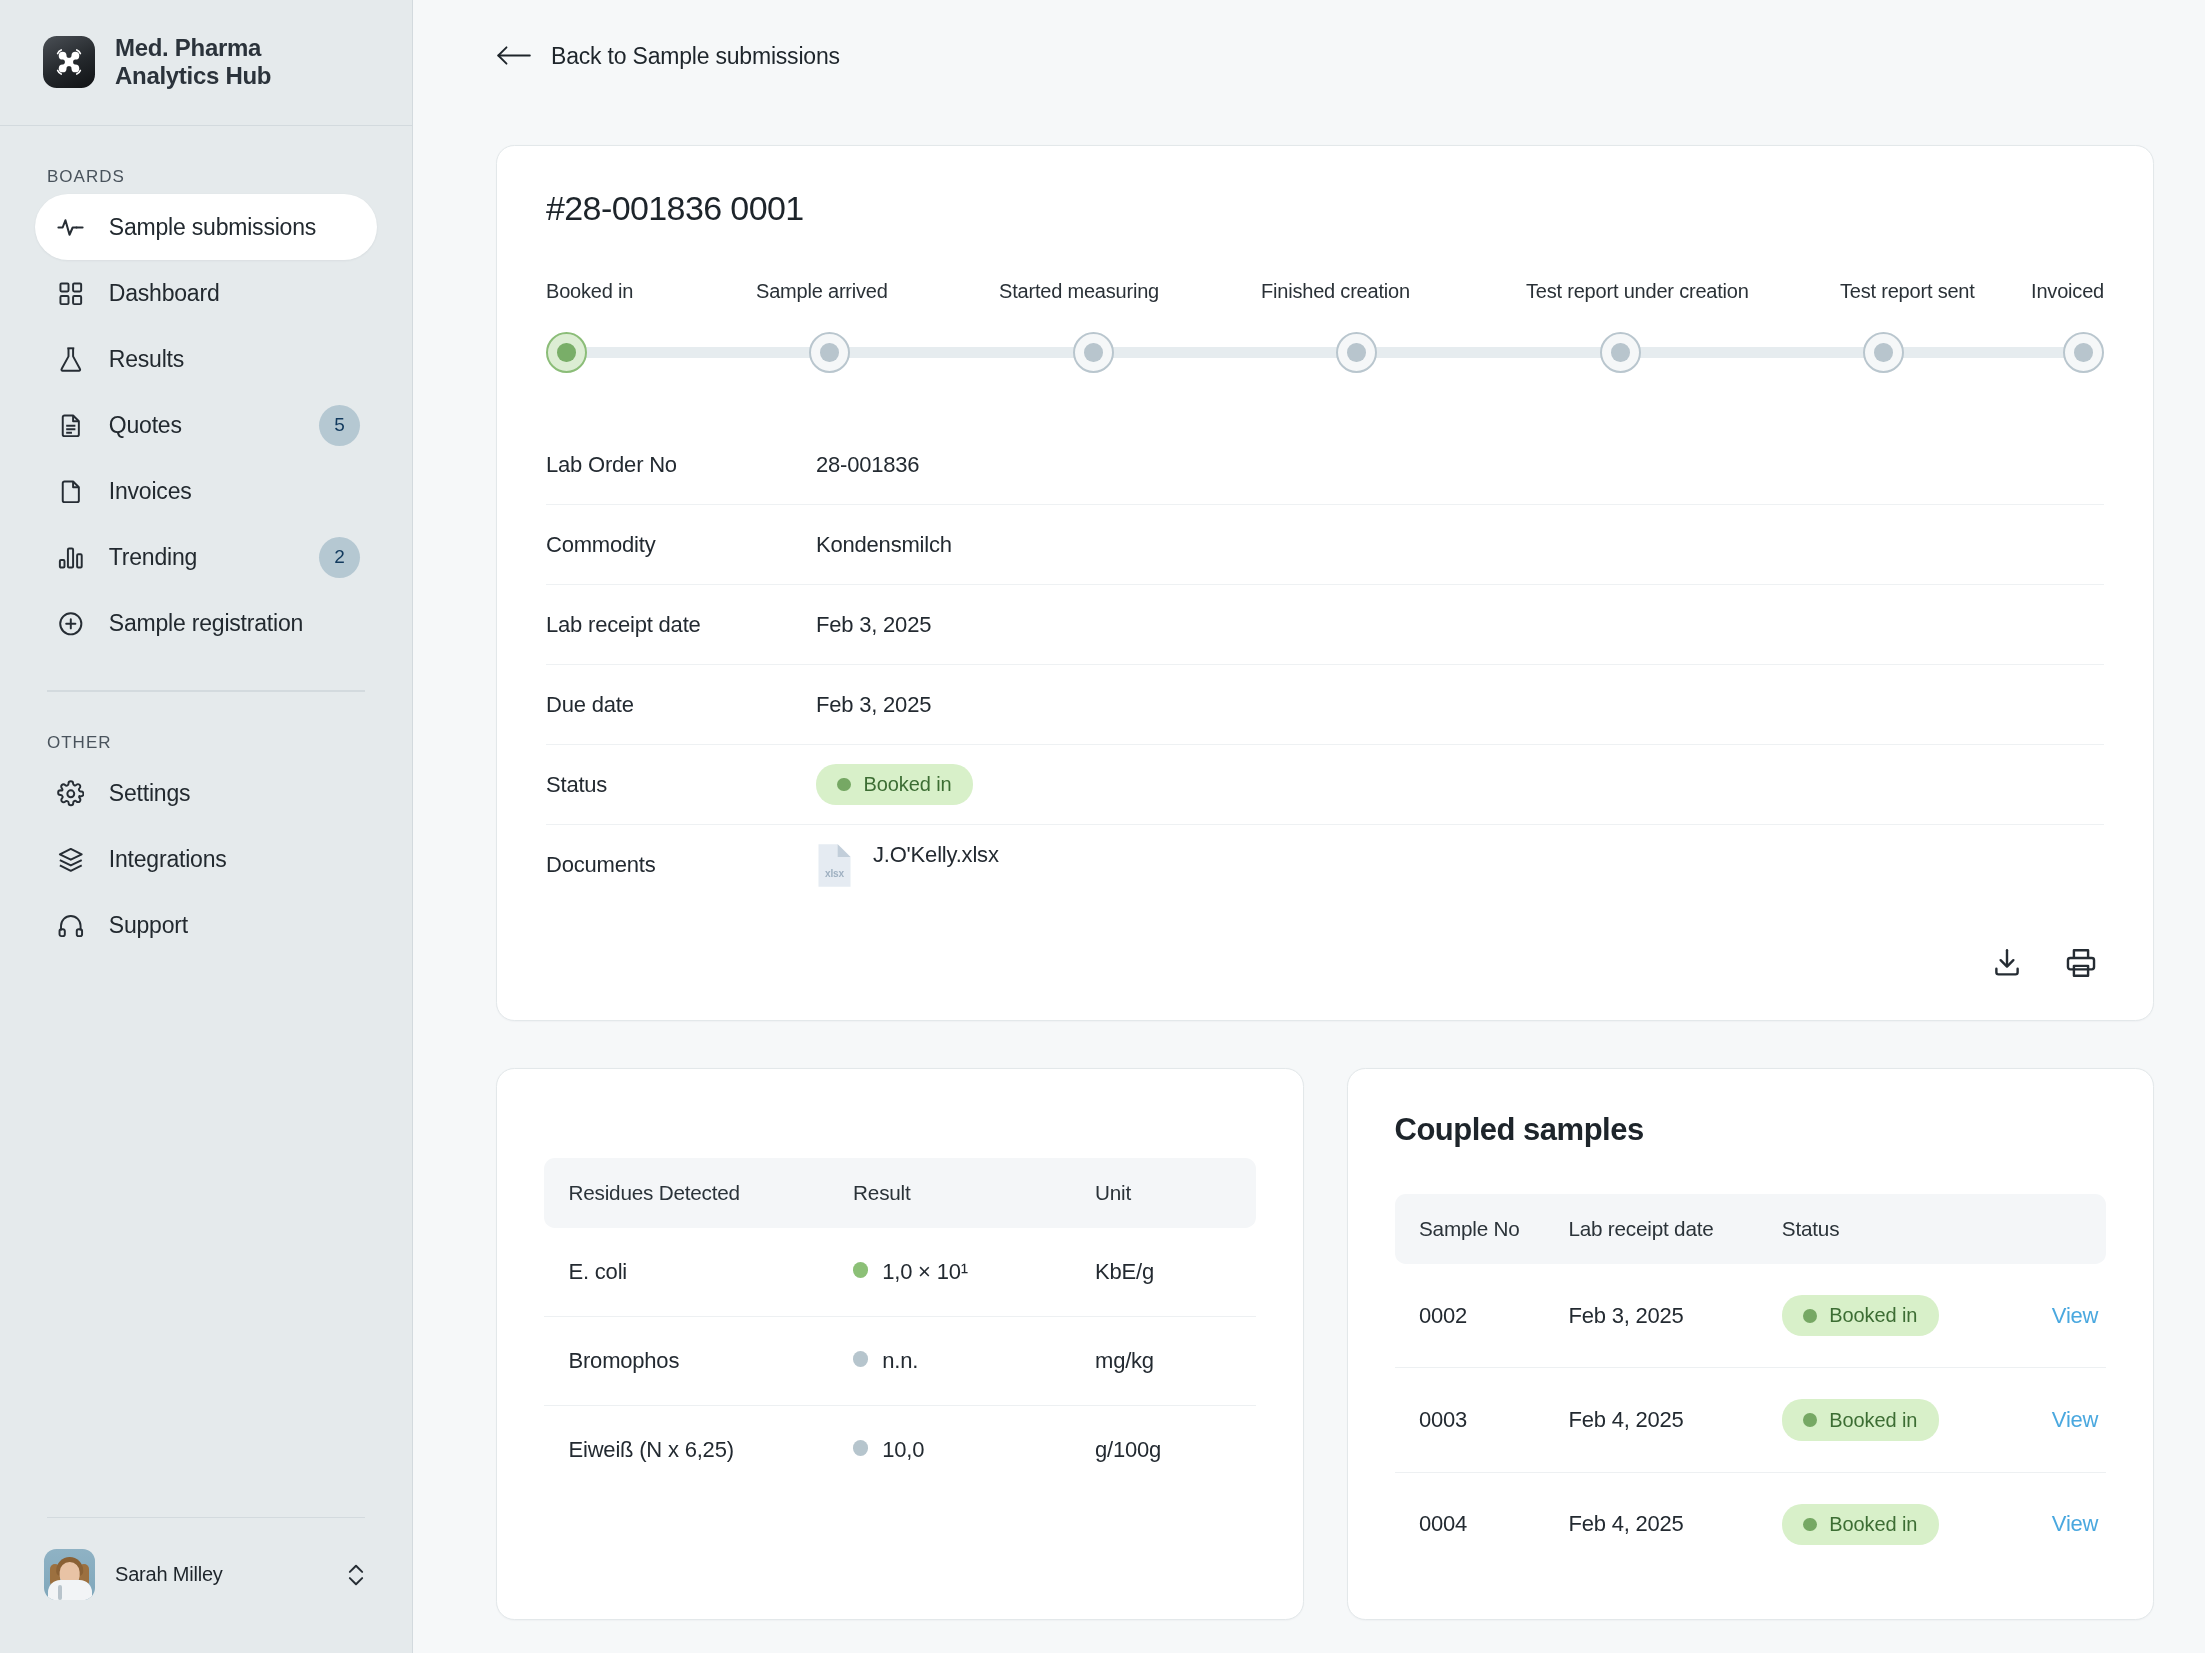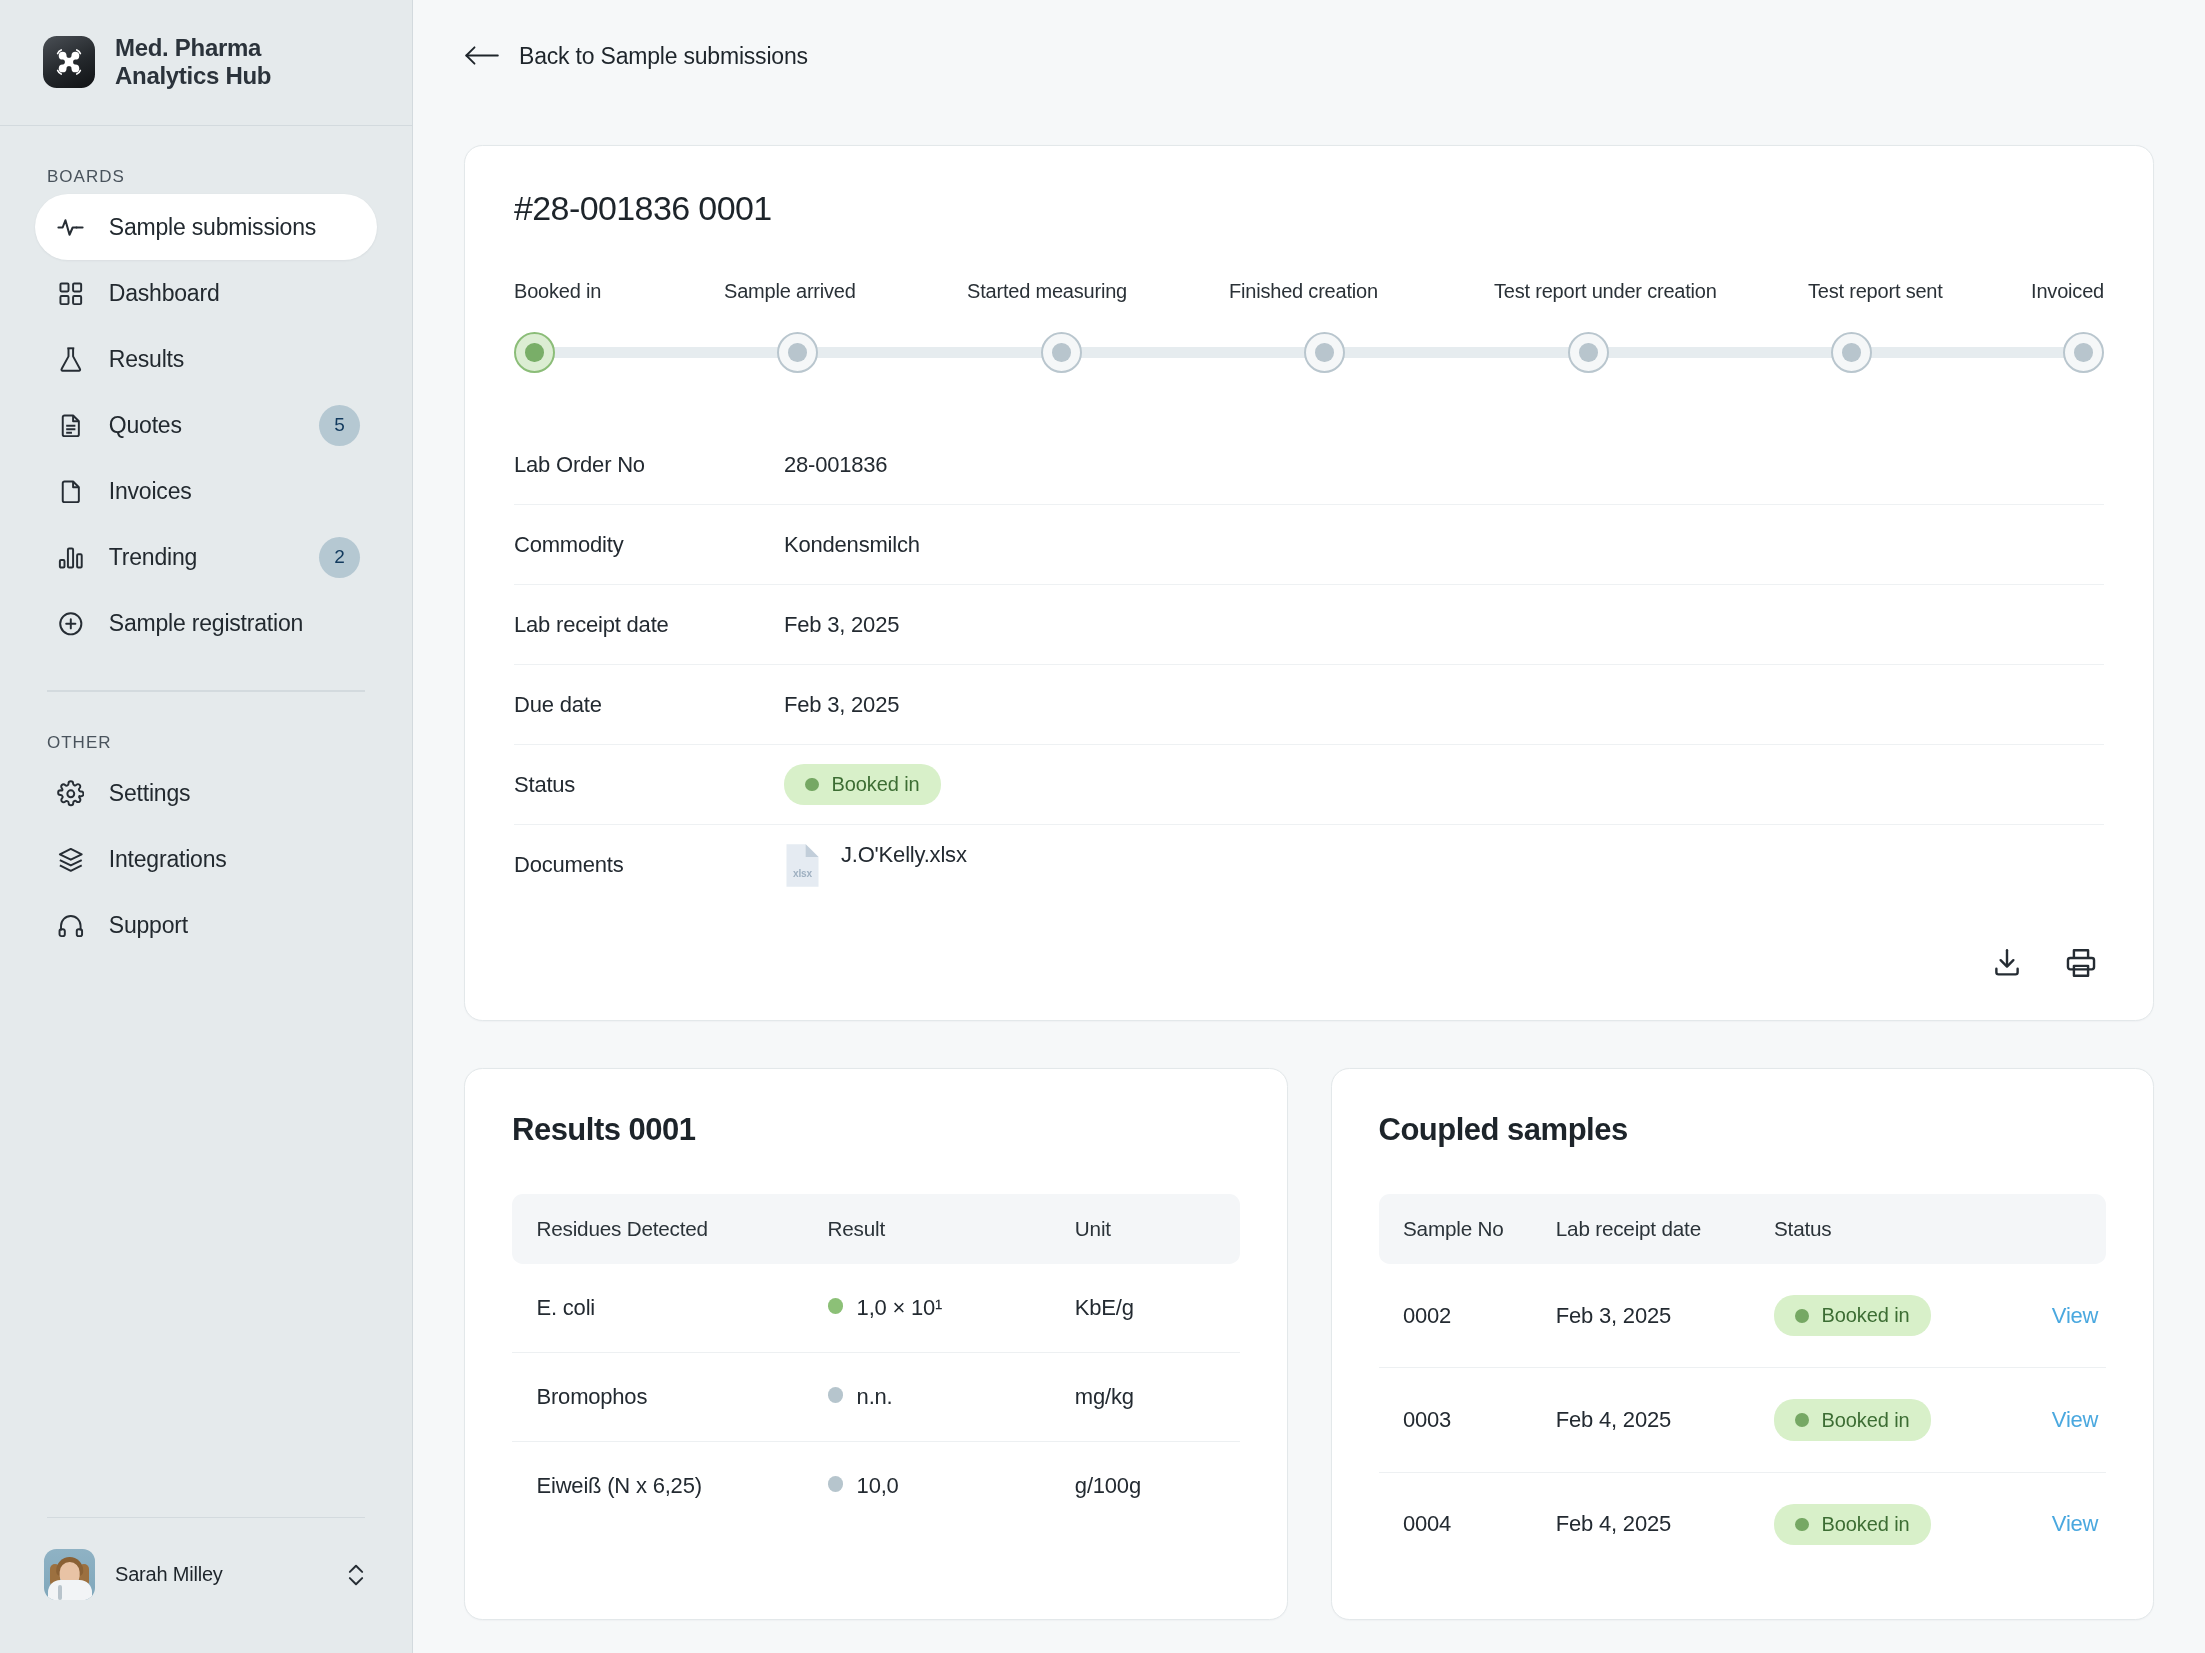--- a/index.html
+++ b/index.html
@@ -69,21 +69,21 @@
   .avatar .face { position:absolute; left:50%; top:13px; transform:translateX(-50%); width:20.7px; height:23px; border-radius:10px 10px 9.2px 9.2px; background:#e8c3a5; }
   .avatar .hair { position:absolute; left:50%; top:7.7px; transform:translateX(-50%); width:27.6px; height:19px; border-radius:13.8px 13.8px 4.6px 4.6px; background:#8a6135; }
   .avatar .hair2 { position:absolute; left:6.1px; top:15.3px; width:10px; height:23px; border-radius:6.1px; background:#9c703f; }
   .avatar .hair3 { position:absolute; right:6.1px; top:15.3px; width:10px; height:23px; border-radius:6.1px; background:#9c703f; }
   .avatar .coat { position:absolute; left:50%; bottom:0; transform:translateX(-50%); width:44px; height:20px; border-radius:12.3px 12.3px 0 0; background:#f2f4f6; }
   .avatar .stetho { position:absolute; left:13.8px; bottom:0; width:4.6px; height:15.3px; border-radius:2.3px; background:#b9c4cc; }
   .user-name { font-size: 20px; color: #1e252b; letter-spacing: -0.2px; }
   .user-chevrons { margin-left: auto; width: 26px; height: 40px; display:flex; align-items:center; justify-content:center; }
 
   
-  .main { flex: 1 1 auto; height: 1654px; background: #f6f8f9; overflow: hidden; }
+  .main { flex: 1 1 auto; height: 1654px; background: #f6f8f9; overflow: hidden; padding-left: 32px; }
   .topbar { display: flex; align-items: center; gap: 20px; padding: 43px 0 0 51px; }
   .back-link { display: flex; align-items: center; gap: 20px; cursor: pointer; }
   .back-text { font-size: 23px; color: #1e252b; letter-spacing: -0.2px; }
 
   .card {
     background: #fff; border: 1.5px solid #e3e8ea; border-radius: 18.4px;
     box-shadow: 0 0.8px 1.5px rgba(30,40,50,.03);
   }
   .detail-card { margin: 75px 51px 0 51px; padding: 43px 49px 37px 49px; }
   .order-title { font-size: 34px; font-weight: normal; letter-spacing: -0.6px; color: #1d242a; }
@@ -429,21 +429,20 @@
             <rect x="2.8" y="8.5" width="18.4" height="8" rx="1.6"></rect>
             <rect x="7" y="14" width="10" height="7"></rect>
           </svg>
         </span>
       </div>
     </section>
 
     <div class="bottom-row">
 
       <section class="card bottom-card">
-        <h2 class="bottom-title">Results 0001</h2>
         <table class="tbl">
           <thead>
             <tr>
               <th style="width:40%">Residues Detected</th>
               <th style="width:34%">Result</th>
               <th style="width:26%">Unit</th>
             </tr>
           </thead>
           <tbody>
             <tr>

